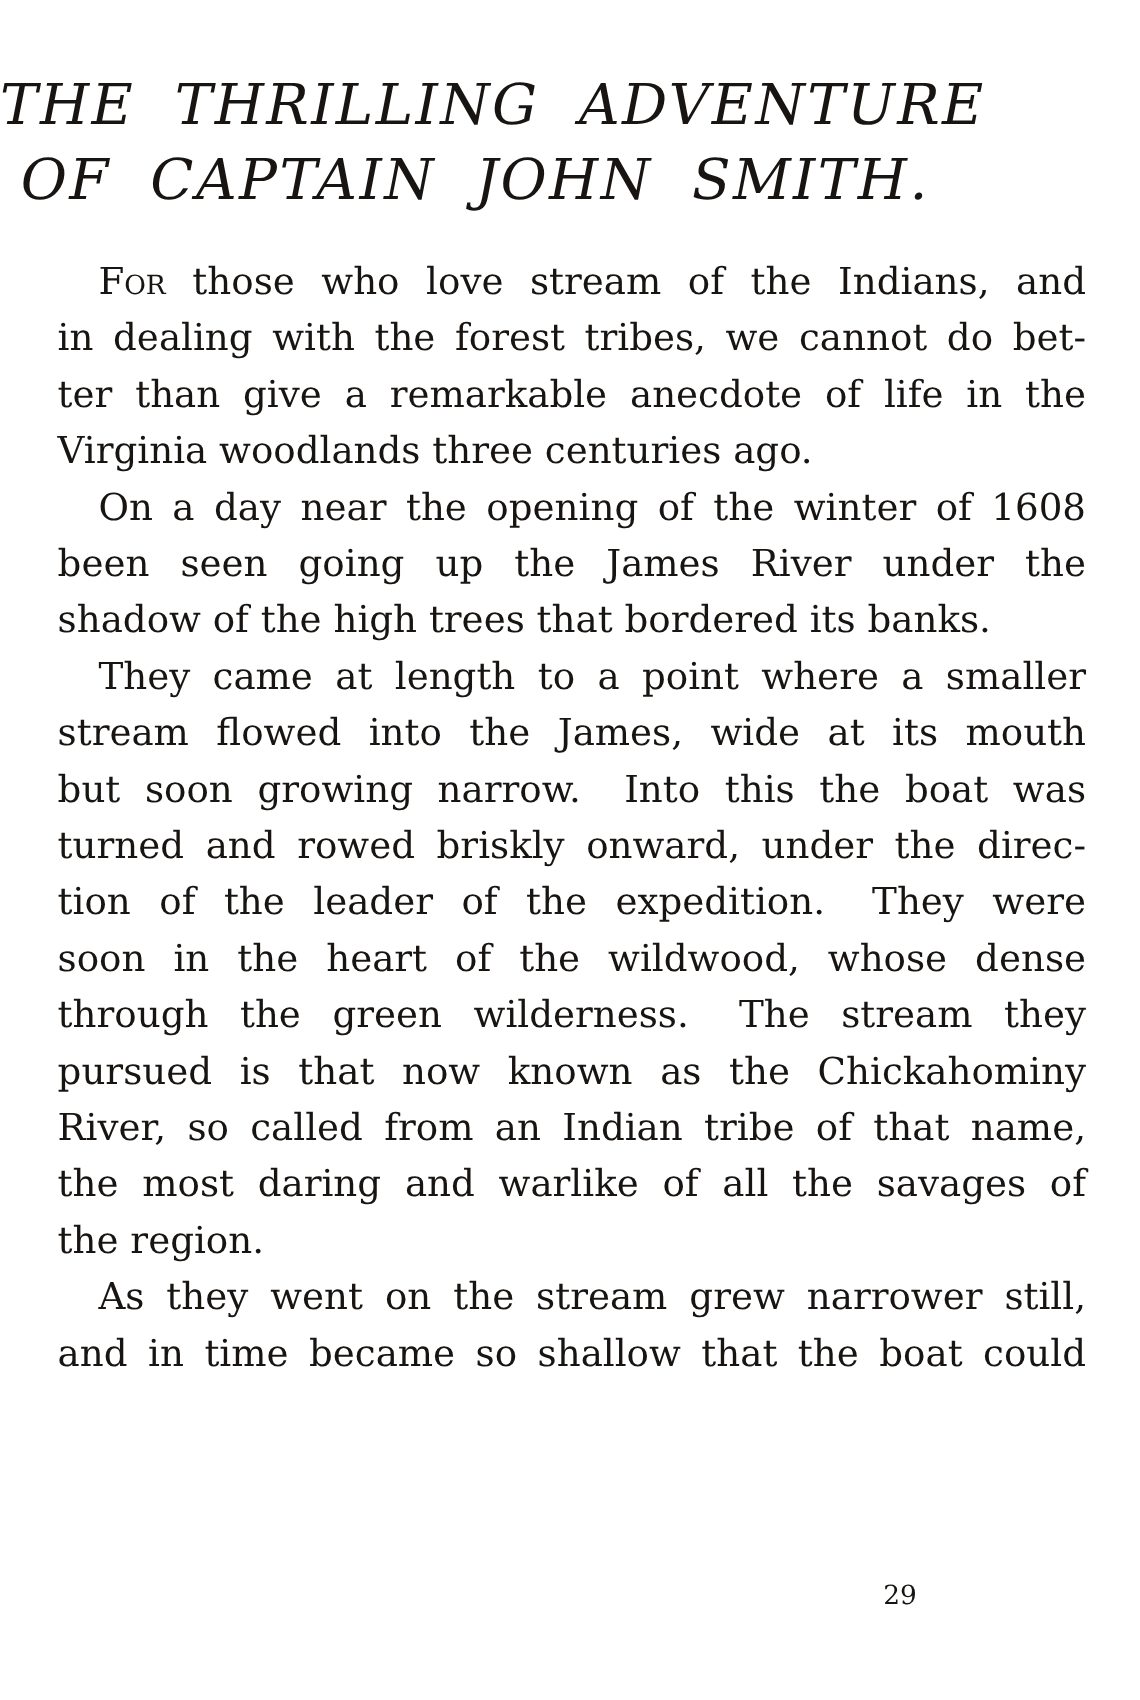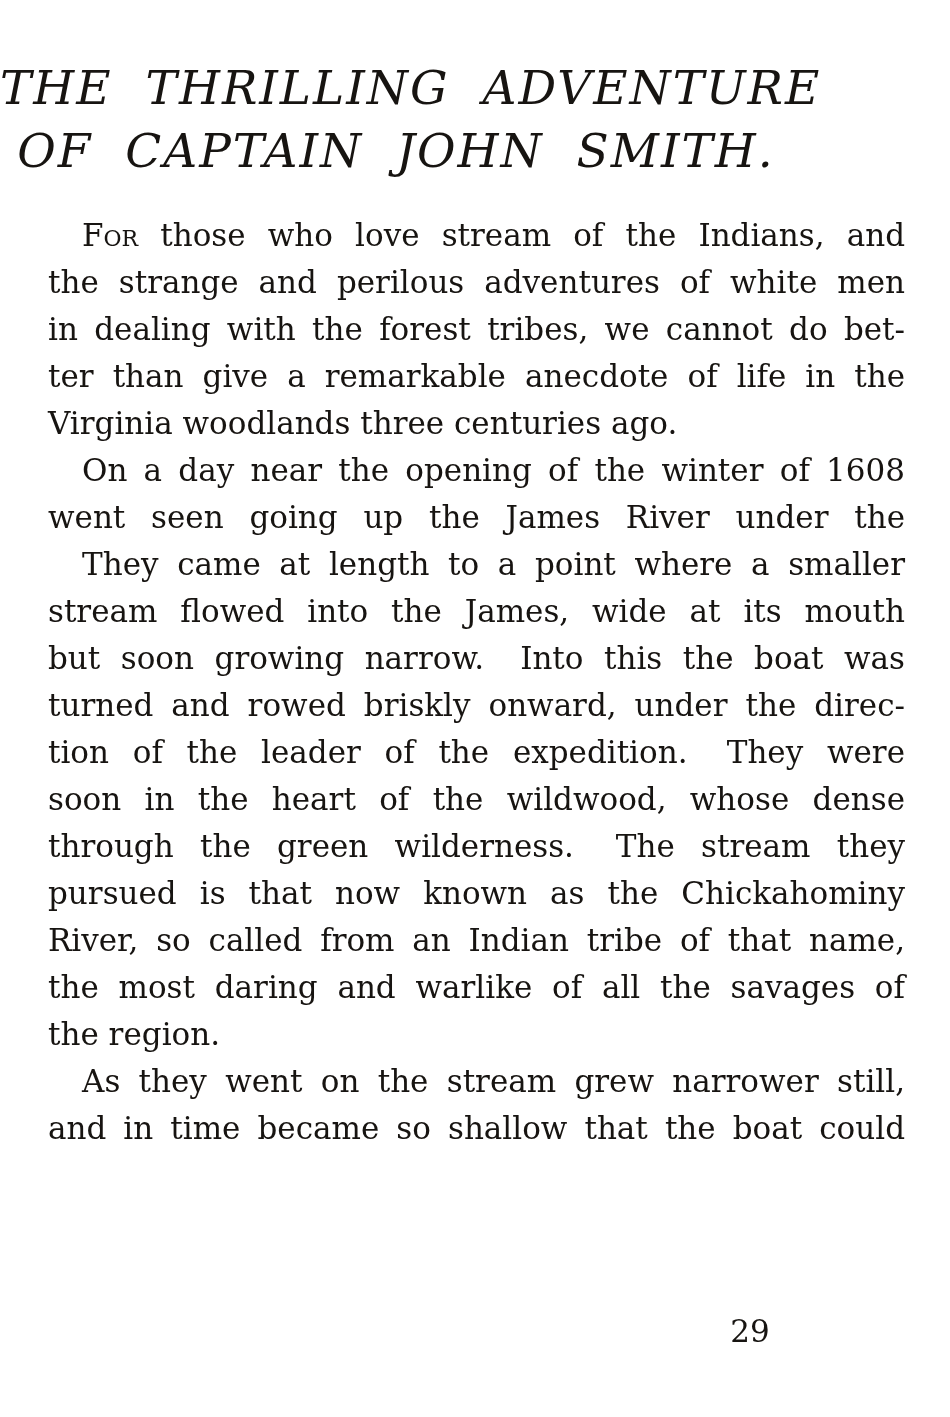--- a/index.html
+++ b/index.html
@@ -53,48 +53,48 @@
   .line.indent { text-indent: 34px; }
   .line.par-last { text-align-last: left; }
   .lead { font-variant: small-caps; }
   
   .page-number {
     position: absolute;
     top: 1311px;
     left: 690px;
     width: 120px;
     text-align: center;
-    font-size: 31px;
+    font-size: 22px;
     line-height: 40px;
   }
 </style>
 </head>
 <body>
 
 <div class="page">
 
   <div class="title-block">
     <div class="title-line">THE THRILLING ADVENTURE</div>
     <div class="title-line">OF CAPTAIN JOHN SMITH.</div>
   </div>
 
   <div class="body-text">
 
     <div class="paragraph">
       <div class="line indent"><span class="lead">For</span>
 <span>those who love stream of the Indians, and</span></div>
-      <div class="line">the strange and perilous adventures of white men</div>
       <div class="line">in dealing with the forest tribes, we cannot do bet-</div>
       <div class="line">ter than give a remarkable anecdote of life in the</div>
       <div class="line par-last">Virginia woodlands three centuries ago.</div>
     </div>
 
     <div class="paragraph">
       <div class="line indent">On a day near the opening of the winter of 1608</div>
-      <div class="line">went seen going up the James River under the</div>
+      <div class="line">been seen going up the James River under the</div>
+      <div class="line par-last">shadow of the high trees that bordered its banks.</div>
     </div>
 
     <div class="paragraph">
       <div class="line indent">They came at length to a point where a smaller</div>
       <div class="line">stream flowed into the James, wide at its mouth</div>
       <div class="line">but soon growing narrow.  Into this the boat was</div>
       <div class="line">turned and rowed briskly onward, under the direc-</div>
       <div class="line">tion of the leader of the expedition.  They were</div>
       <div class="line">soon in the heart of the wildwood, whose dense</div>
       <div class="line">through the green wilderness.  The stream they</div>

